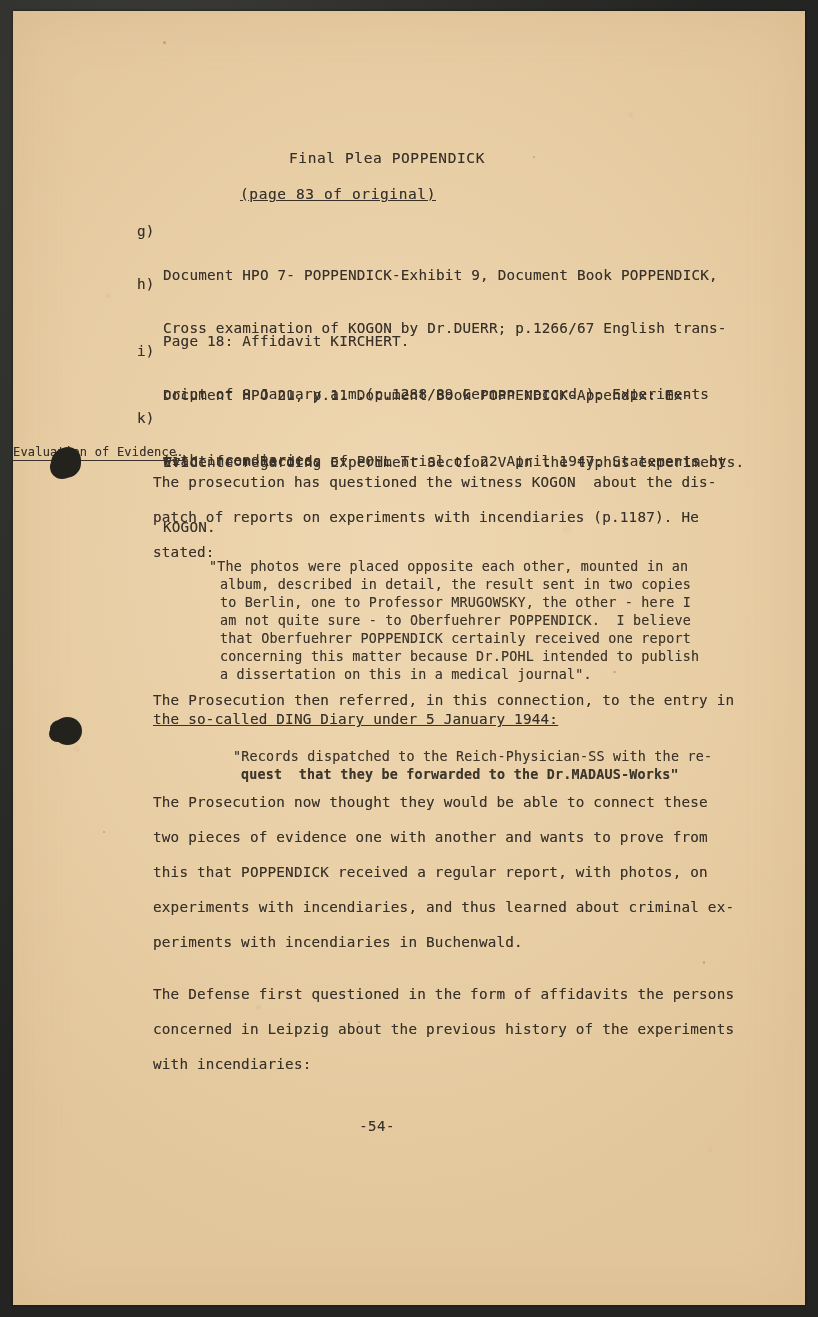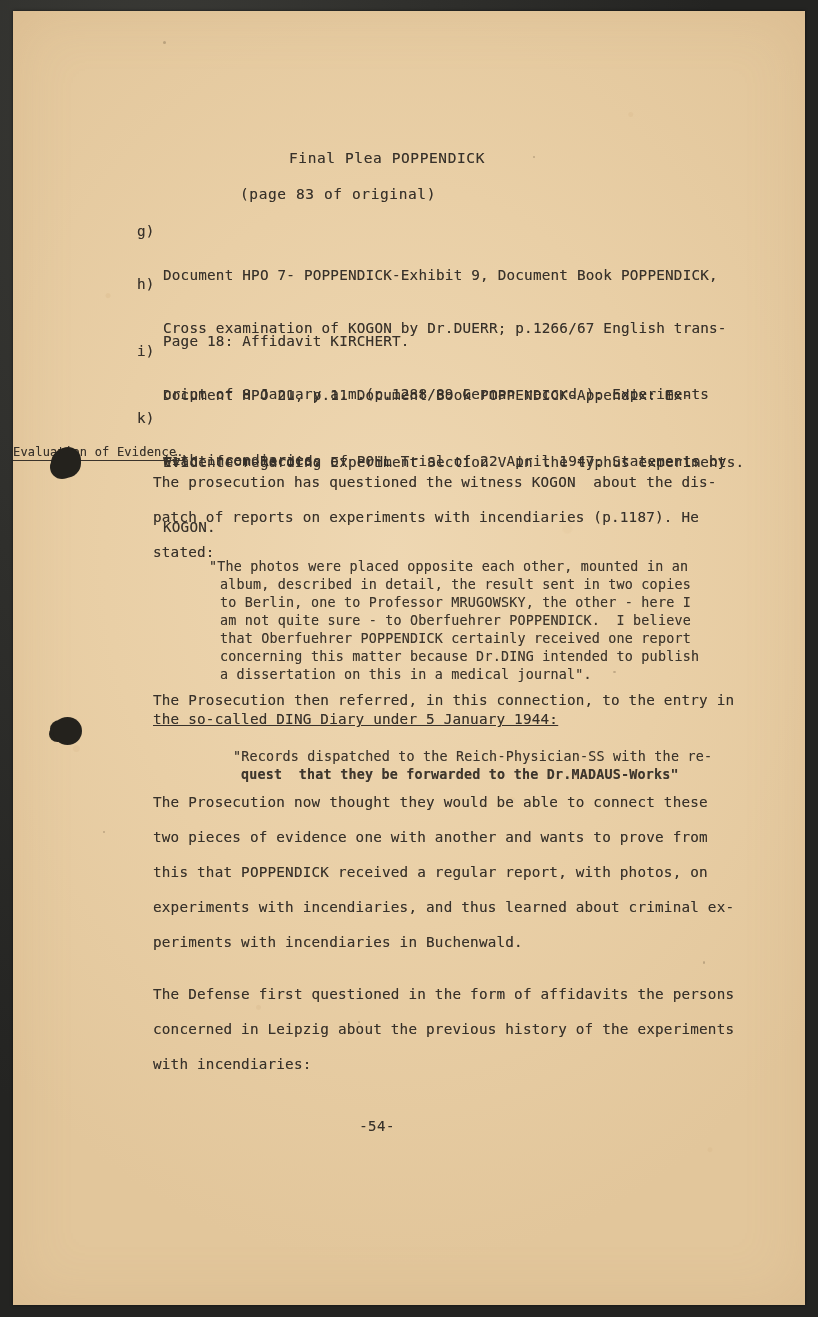--- a/index.html
+++ b/index.html
@@ -85,20 +85,21 @@
     font-size: 14.5px;
     letter-spacing: 0.6px;
   }
   #doc-subtitle {
     left: 0; right: 0;
     top: 175px;
     text-align: center;
     font-size: 14.5px;
     letter-spacing: 0.6px;
     padding-right: 98px;
+    text-decoration: underline;
   }
 
   
   .list-item {
     left: 150px;
     width: 600px;
     font-size: 14.3px;
     line-height: 22px;
   }
   .list-item .marker { }
@@ -219,21 +220,21 @@
 
     <div class="doc-line body-line" style="top:463px;">The prosecution has questioned the witness KOGON  about the dis-</div>
     <div class="doc-line body-line" style="top:498px;">patch of reports on experiments with incendiaries (p.1187). He</div>
     <div class="doc-line body-line" style="top:533px;">stated:</div>
 
     <div class="doc-line quote-line" style="left:196px;top:548px;">"The photos were placed opposite each other, mounted in an</div>
     <div class="doc-line quote-line" style="left:207px;top:584px;">to Berlin, one to Professor MRUGOWSKY, the other - here I</div>
     <div class="doc-line quote-line" style="left:207px;top:566px;">album, described in detail, the result sent in two copies</div>
     <div class="doc-line quote-line" style="left:207px;top:602px;">am not quite sure - to Oberfuehrer POPPENDICK.  I believe</div>
     <div class="doc-line quote-line" style="left:207px;top:620px;">that Oberfuehrer POPPENDICK certainly received one report</div>
-    <div class="doc-line quote-line" style="left:207px;top:638px;">concerning this matter because Dr.DING intended to publish</div>
+    <div class="doc-line quote-line" style="left:207px;top:638px;">concerning this matter because Dr.POHL intended to publish</div>
     <div class="doc-line quote-line" style="left:207px;top:656px;">a dissertation on this in a medical journal".</div>
 
     <div class="doc-line body-line" style="top:681px;">The Prosecution then referred, in this connection, to the entry in</div>
     <div class="doc-line body-line" style="top:700px;text-decoration:underline;">the so-called DING Diary under 5 January 1944:</div>
 
     <div class="doc-line quote-line" style="left:220px;top:738px;">"Records dispatched to the Reich-Physician-SS with the re-</div>
     <div class="doc-line quote-line" style="left:228px;top:756px;font-weight:bold;">quest  that they be forwarded to the Dr.MADAUS-Works"</div>
 
     <div class="doc-line body-line" style="top:783px;">The Prosecution now thought they would be able to connect these</div>
     <div class="doc-line body-line" style="top:818px;">two pieces of evidence one with another and wants to prove from</div>

